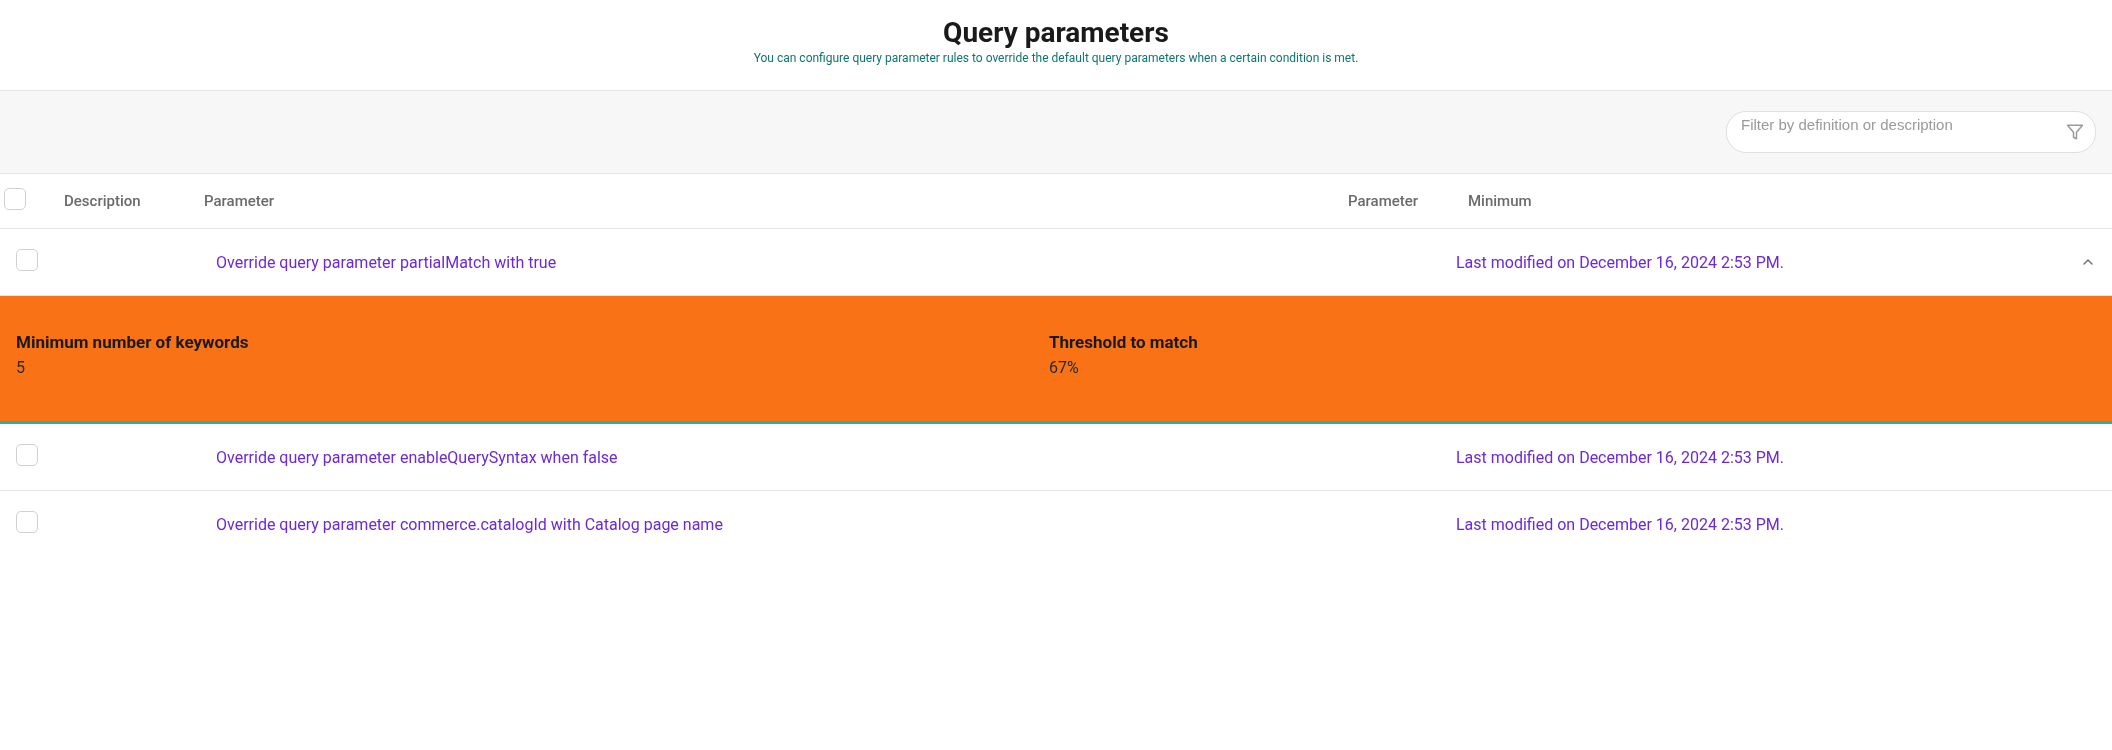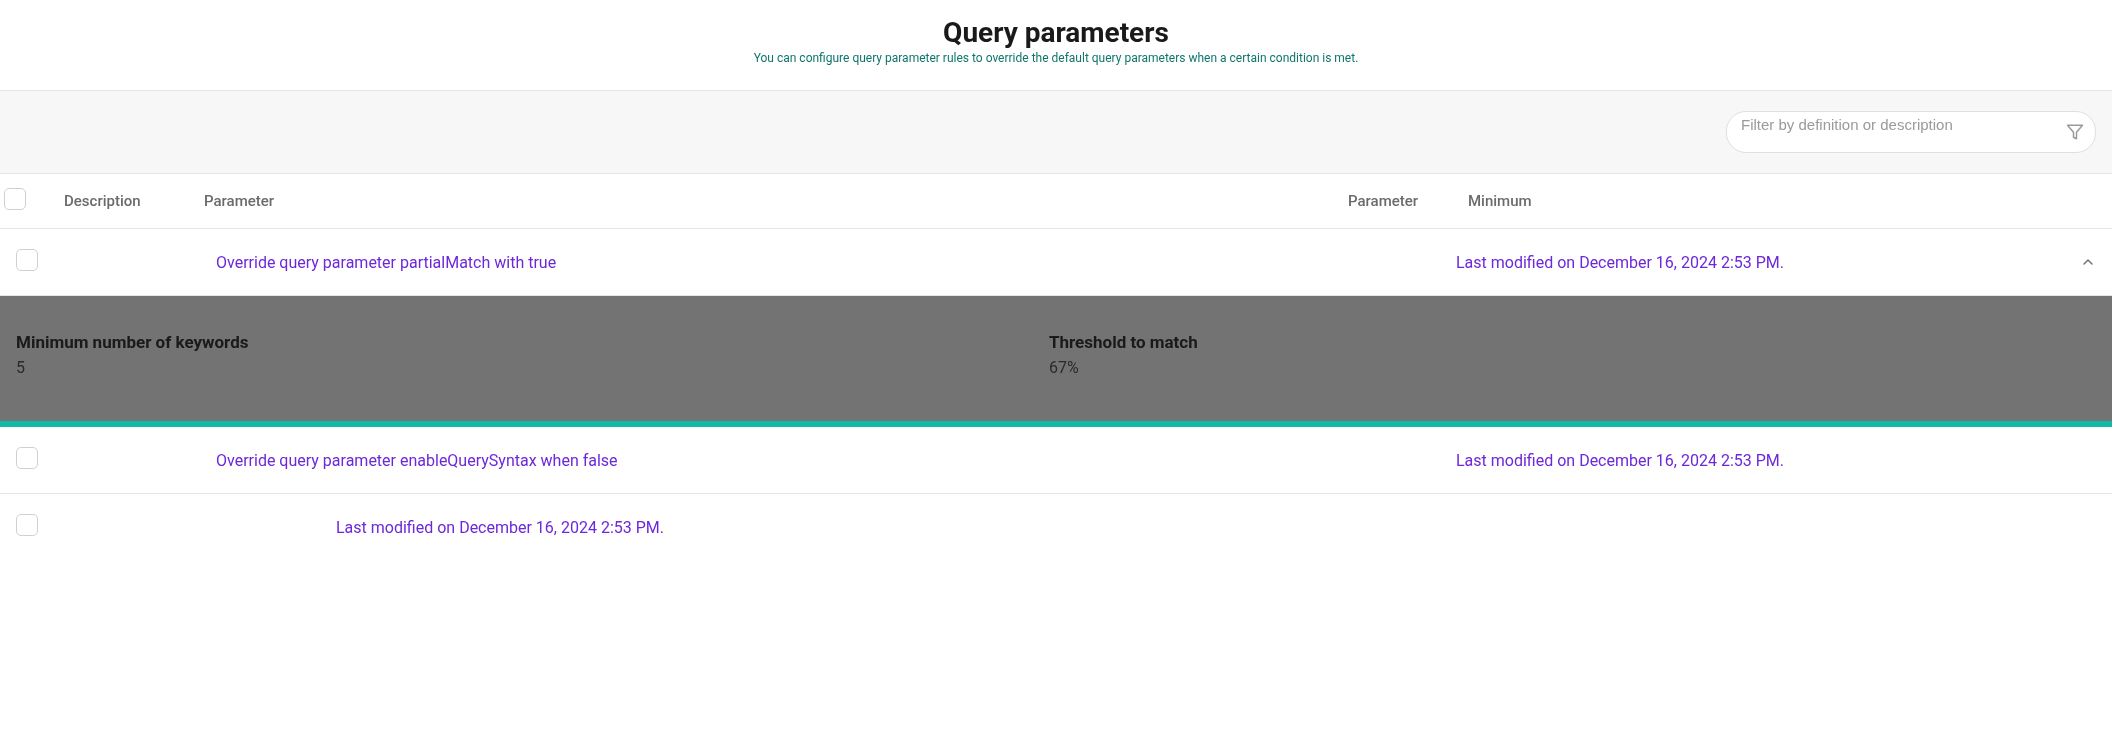--- a/index.html
+++ b/index.html
@@ -123,23 +123,23 @@
     .table-row .col-desc {
       color: #6b6b6b;
     }
     .chevron {
       width: 16px;
       height: 16px;
       color: #6b6b6b;
       cursor: pointer;
     }
     .expanded-panel {
-      background: #737373;
+      background: #f97316;
       padding: 36px 30px 44px 16px;
-      border-bottom: 6px solid #14b8a6;
+      border-bottom: 3px solid #14b8a6;
       display: flex;
     }
     .panel-col {
       flex: 1;
     }
     .panel-label {
       font-size: 17px;
       font-weight: 700;
       color: #1a1a1a;
       margin-bottom: 6px;
@@ -217,17 +217,18 @@
     <div class="col-cond"></div>
     <div class="col-details">Last modified on December 16, 2024 2:53 PM.</div>
     <div class="col-expand"></div>
   </div>
 
   <div class="table-row" style="border-bottom:none;">
     <div class="col-check">
       <span class="checkbox"></span>
     </div>
     <div class="col-desc"></div>
+    <div class="col-param">Override query parameter commerce.catalogId with Catalog page name</div>
     <div class="col-cond"></div>
     <div class="col-details">Last modified on December 16, 2024 2:53 PM.</div>
     <div class="col-expand"></div>
   </div>
 </div>
 
 </body></html>

